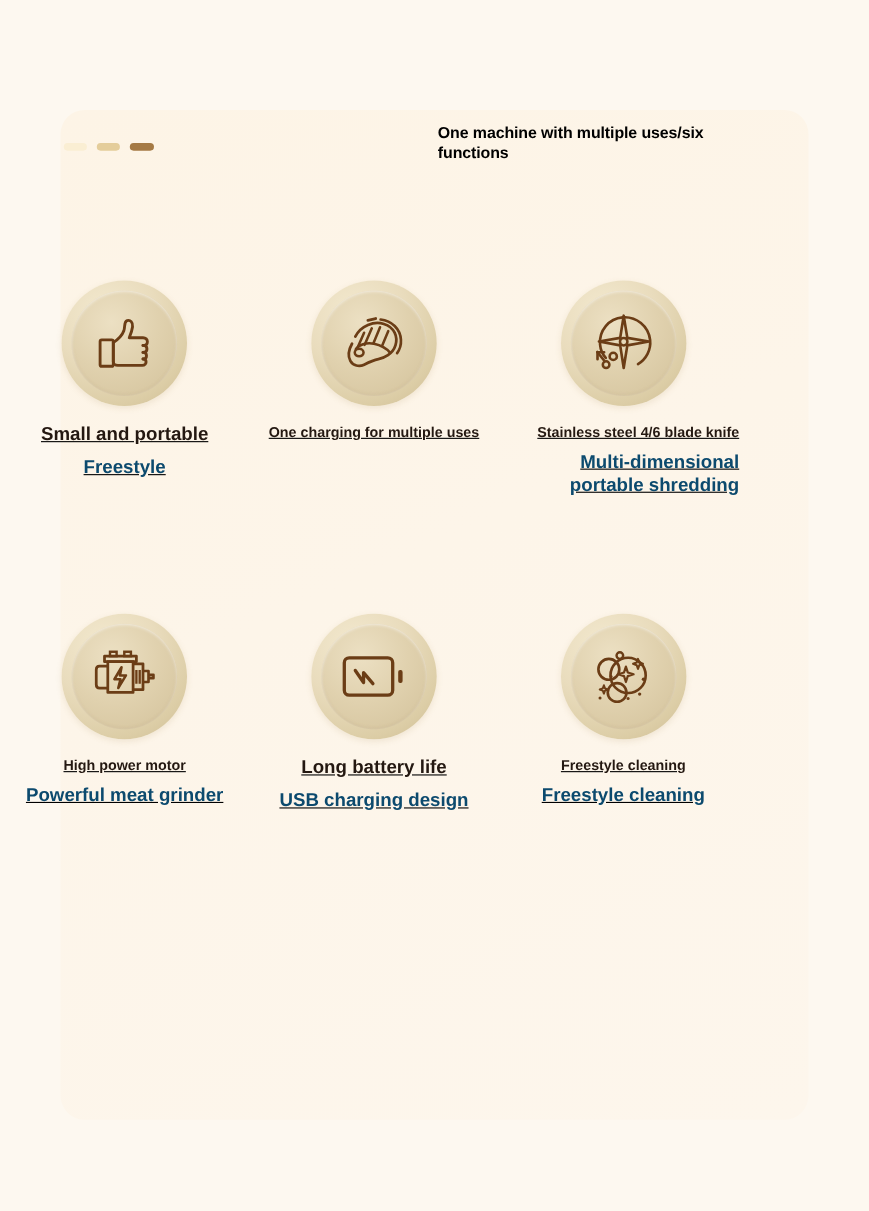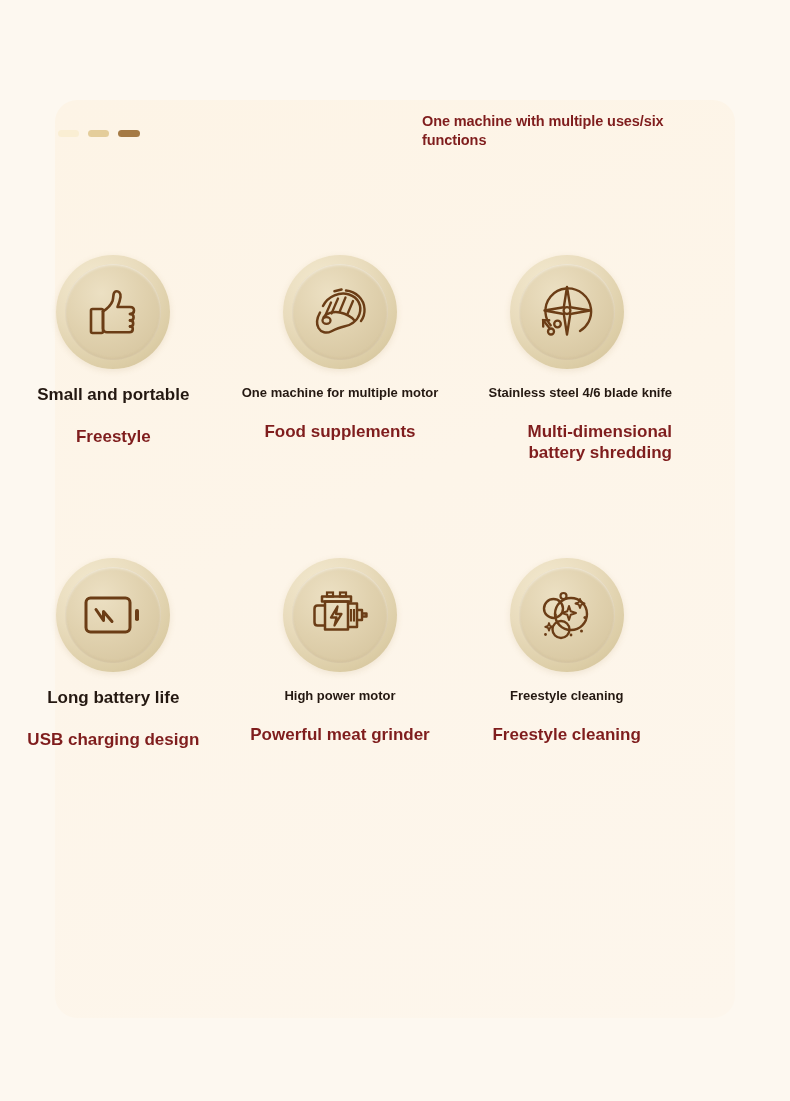--- a/index.html
+++ b/index.html
@@ -45,39 +45,39 @@
 
   
   #card-heading {
     position: absolute;
     left: 398px;
     top: 112px;
     width: 268px;
     font-size: 14.5px;
     font-weight: bold;
     line-height: 1.32;
-    color: #7f1d1d;
+    color: #000000;
     letter-spacing: -0.1px;
-    margin-left: 24px;
   }
 
   
   #feature-grid {
     position: absolute;
     left: 0;
     top: 255px;
     width: 680px;
     display: grid;
     grid-template-columns: repeat(3, 1fr);
     grid-template-rows: repeat(2, 303px);
   }
   .feature-cell {
     display: flex;
     flex-direction: column;
     align-items: center;
+    text-decoration: underline;
   }
 
   
   .medallion {
     position: relative;
     width: 114px;
     height: 114px;
     border-radius: 50%;
     background:
       radial-gradient(circle at 34% 26%, #f3e9cf 0%, #e9dcbd 42%, #dccda6 74%, #cdbb92 100%);
@@ -116,22 +116,22 @@
   .sub-label {
     font-size: 13px;
     font-weight: bold;
     line-height: 1.22;
     color: #241811;
   }
   .main-label {
     font-size: 17px;
     font-weight: bold;
     line-height: 1.22;
-    color: #7f1d1d;
-    margin-top: 21px;
+    color: #0c4a6e;
+    margin-top: 9px;
   }
   
   .cell-swap .sub-label { font-size: 17px; }
   .cell-swap .main-label { font-size: 17px; }
 
   .align-left { text-align: right; }
 </style>
 </head>
 <body>
 
@@ -171,54 +171,39 @@
         <path d="M29 14.5 L22.5 29.5" stroke="#6b3d16" stroke-width="2.3" stroke-linecap="round"></path>
         <path d="M36.5 13.5 L30.5 28" stroke="#6b3d16" stroke-width="2.3" stroke-linecap="round"></path>
         <path d="M44 17 L38.5 30" stroke="#6b3d16" stroke-width="2.3" stroke-linecap="round"></path>
         <path d="M14.5 33.5 C17 29.5 24 27 31 28.5 C38 30 43 33.5 45.5 36.5" stroke="#6b3d16" stroke-width="2.4" stroke-linecap="round" stroke-linejoin="round"></path>
         <ellipse cx="17.5" cy="36.5" rx="4" ry="3.4" stroke="#6b3d16" stroke-width="2.3"></ellipse>
         <path d="M37 6.5 C47 7.5 55 15 55.5 25 C55.8 30 54.2 34 52 37" stroke="#6b3d16" stroke-width="2.4" stroke-linecap="round"></path>
         <path d="M25.5 7.2 L32.5 5.6" stroke="#6b3d16" stroke-width="2.6" stroke-linecap="round"></path>
       </svg>
     </div>
     <div class="cell-text">
-      <div class="sub-label">One machine for multiple motor</div>
-      <div class="main-label">Food supplements</div>
+      <div class="sub-label">One charging for multiple uses</div>
     </div>
   </div>
 
   <div class="feature-cell">
     <div class="medallion">
       <svg width="62" height="60" viewBox="0 0 62 60" fill="none">
         <path d="M44 49 C51.5 44.5 56 36 55 27 C53.5 14.5 42.5 5.5 30 6.5 C17.5 7.5 8.5 18.5 9.5 31 C9.9 35.8 11.8 40.1 14.7 43.4" stroke="#6b3d16" stroke-width="2.4" stroke-linecap="round"></path>
         <path d="M31 5 L34.3 25.2 L54 28.5 L34.3 32 L31 52.5 L27.8 32 L8.5 28.5 L27.8 25.2 Z" stroke="#6b3d16" stroke-width="2.4" stroke-linejoin="round"></path>
         <circle cx="31" cy="28.6" r="3.4" stroke="#6b3d16" stroke-width="2.3"></circle>
         <circle cx="21.5" cy="42" r="3.3" stroke="#6b3d16" stroke-width="2.3"></circle>
         <circle cx="15" cy="49.5" r="3" stroke="#6b3d16" stroke-width="2.3"></circle>
         <path d="M7 38 L13 45.5" stroke="#6b3d16" stroke-width="2.4" stroke-linecap="round"></path>
         <path d="M7.2 38.2 L7.2 44.5 M7.2 38.2 L13.2 38.2" stroke="#6b3d16" stroke-width="2.4" stroke-linecap="round"></path>
       </svg>
     </div>
     <div class="cell-text align-left" style="padding-left:18px;">
       <div class="sub-label">Stainless steel 4/6 blade knife</div>
-      <div class="main-label">Multi-dimensional battery shredding</div>
-    </div>
-  </div>
-
-  <div class="feature-cell">
-    <div class="medallion">
-      <svg width="60" height="42" viewBox="0 0 60 42" fill="none">
-        <rect x="3" y="4" width="44" height="34" rx="4.5" stroke="#6b3d16" stroke-width="3"></rect>
-        <rect x="52" y="15" width="4" height="12" rx="1.8" fill="#6b3d16"></rect>
-        <path d="M13 15.5 L20.5 26.5 L20.5 17.5 L29 27.5" stroke="#6b3d16" stroke-width="3" stroke-linejoin="round" stroke-linecap="round"></path>
-      </svg>
-    </div>
-    <div class="cell-text">
-      <div class="sub-label" style="font-size:17px;">Long battery life</div>
-      <div class="main-label">USB charging design</div>
+      <div class="main-label">Multi-dimensional portable shredding</div>
     </div>
   </div>
 
   <div class="feature-cell">
     <div class="medallion">
       <svg width="64" height="52" viewBox="0 0 64 52" fill="none">
         <rect x="17" y="12.5" width="23" height="28" stroke="#6b3d16" stroke-width="2.5" stroke-linejoin="round"></rect>
         <path d="M14 7.5 L43 7.5 L43 12.5 L14 12.5 Z" stroke="#6b3d16" stroke-width="2.5" stroke-linejoin="round"></path>
         <rect x="19" y="3.5" width="6" height="4" stroke="#6b3d16" stroke-width="2.2"></rect>
         <rect x="32" y="3.5" width="6" height="4" stroke="#6b3d16" stroke-width="2.2"></rect>
@@ -226,20 +211,34 @@
         <path d="M40 14.5 L49 14.5 L49 38 L40 38" stroke="#6b3d16" stroke-width="2.5" stroke-linejoin="round"></path>
         <path d="M43 20 L43 32.5 M46 20 L46 32.5" stroke="#6b3d16" stroke-width="2.1"></path>
         <path d="M49 21 L54 21 L54 31 L49 31" stroke="#6b3d16" stroke-width="2.4" stroke-linejoin="round"></path>
         <path d="M54 24.5 L58.5 24.5 L58.5 27.5 L54 27.5" stroke="#6b3d16" stroke-width="2.4" stroke-linejoin="round"></path>
         <path d="M29.5 17.5 L23 28.5 L28.5 28.5 L26.5 36.5 L33.5 25 L28 25 Z" stroke="#6b3d16" stroke-width="2.3" stroke-linejoin="round"></path>
       </svg>
     </div>
     <div class="cell-text">
       <div class="sub-label">High power motor</div>
       <div class="main-label">Powerful meat grinder</div>
+    </div>
+  </div>
+
+  <div class="feature-cell">
+    <div class="medallion">
+      <svg width="60" height="42" viewBox="0 0 60 42" fill="none">
+        <rect x="3" y="4" width="44" height="34" rx="4.5" stroke="#6b3d16" stroke-width="3"></rect>
+        <rect x="52" y="15" width="4" height="12" rx="1.8" fill="#6b3d16"></rect>
+        <path d="M13 15.5 L20.5 26.5 L20.5 17.5 L29 27.5" stroke="#6b3d16" stroke-width="3" stroke-linejoin="round" stroke-linecap="round"></path>
+      </svg>
+    </div>
+    <div class="cell-text">
+      <div class="sub-label" style="font-size:17px;">Long battery life</div>
+      <div class="main-label">USB charging design</div>
     </div>
   </div>
 
   <div class="feature-cell">
     <div class="medallion">
       <svg width="62" height="56" viewBox="0 0 62 56" fill="none">
         <circle cx="35" cy="27" r="16" stroke="#6b3d16" stroke-width="2.4"></circle>
         <circle cx="17.5" cy="21.5" r="9.5" stroke="#6b3d16" stroke-width="2.4"></circle>
         <circle cx="25" cy="42.5" r="8.5" stroke="#6b3d16" stroke-width="2.4"></circle>
         <circle cx="27.5" cy="9" r="3" stroke="#6b3d16" stroke-width="2.2"></circle>

